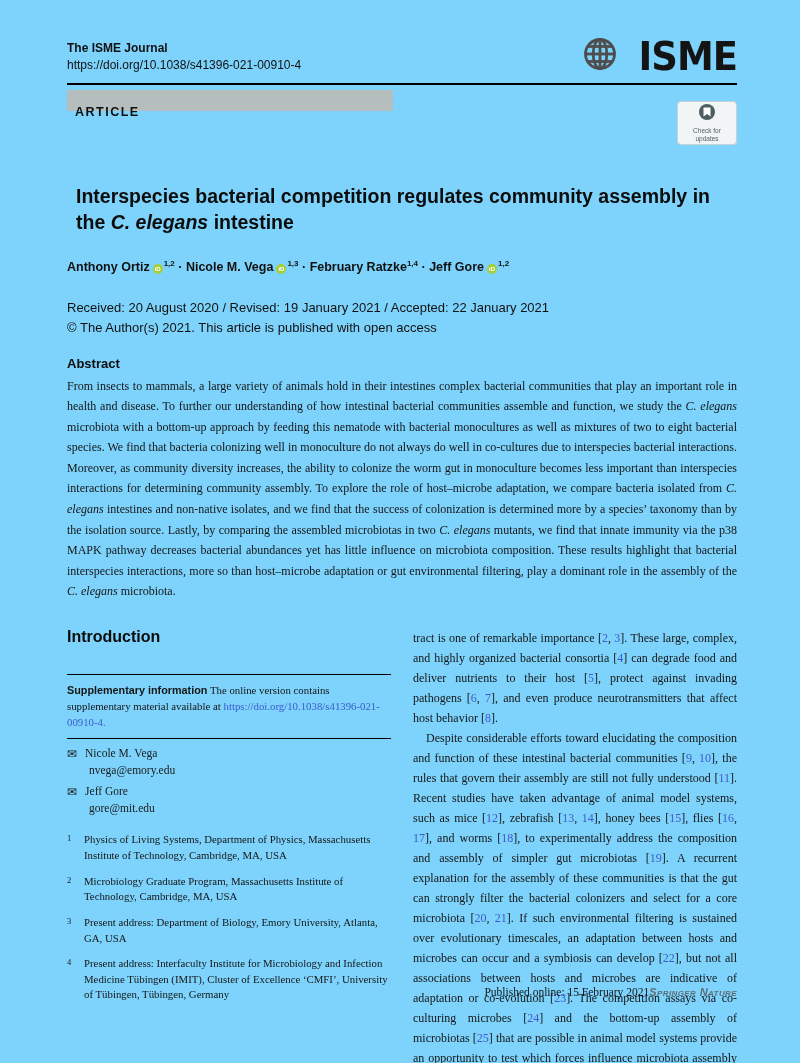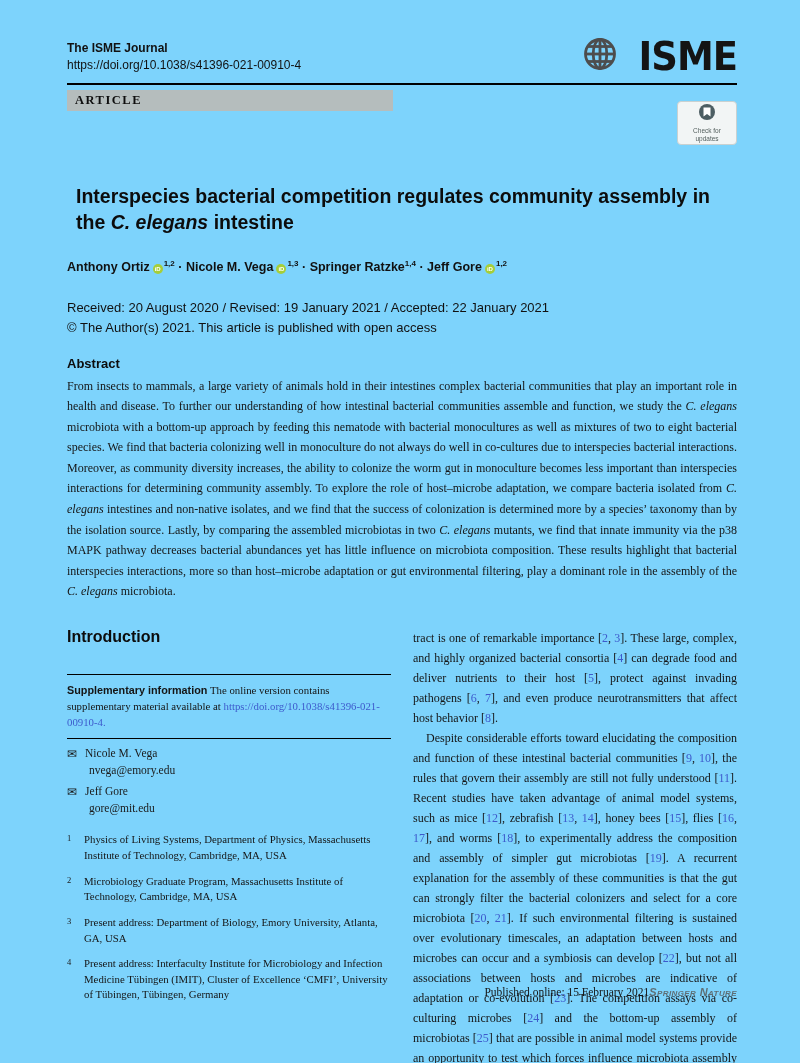--- a/index.html
+++ b/index.html
@@ -24,23 +24,23 @@
     font-family:"DejaVu Sans", sans-serif;
     font-weight:bold; font-size:37px; line-height:1;
     letter-spacing:-1px; color:#141414; transform:scaleY(1.04);
   }
   .top-rule { border-top:2.5px solid #000; margin-top:7px; }
   .banner-row { position:relative; height:64px; }
   .article-banner {
     position:absolute; left:0; top:5px;
     width:326px; height:21px;
     background:#b5bdbd;
-    font-family:Liberation Serif, serif;
+    font-family:Liberation Sans, sans-serif;
     font-weight:700; font-size:12.5px; letter-spacing:1.5px;
-    color:#0e0e0e; padding:3px 0 0 8px;
+    color:#0e0e0e; padding:15px 0 0 8px;
   }
   .check-badge {
     position:absolute; right:0; top:16px;
     width:60px; height:44px;
     background:#f2f5f5; border:1px solid #c9d1d1; border-radius:4px;
     display:flex; flex-direction:column; align-items:center; justify-content:center;
     cursor:pointer;
   }
   .check-badge-text {
     font-family:"Liberation Sans", sans-serif;
@@ -159,21 +159,21 @@
       </span>
       <span class="check-badge-text">
         <span>Check for</span><br>
         <span>updates</span>
       </span>
     </div>
   </div>
 
   <h1 class="title"><span>Interspecies bacterial competition regulates community assembly in the </span><span class="i">C. elegans</span><span> intestine</span></h1>
 
-  <div class="authors"><span>Anthony Ortiz</span><span class="orcid">iD</span><span class="sup">1,2</span><span> · </span><span>Nicole M. Vega</span><span class="orcid">iD</span><span class="sup">1,3</span><span> · </span><span>Springer Ratzke</span><span class="sup">1,4</span><span> · </span><span>Jeff Gore</span><span class="orcid">iD</span><span class="sup">1,2</span></div>
+  <div class="authors"><span>Anthony Ortiz</span><span class="orcid">iD</span><span class="sup">1,2</span><span> · </span><span>Nicole M. Vega</span><span class="orcid">iD</span><span class="sup">1,3</span><span> · </span><span>February Ratzke</span><span class="sup">1,4</span><span> · </span><span>Jeff Gore</span><span class="orcid">iD</span><span class="sup">1,2</span></div>
 
   <div class="dates">
     <div>Received: 20 August 2020 / Revised: 19 January 2021 / Accepted: 22 January 2021</div>
     <div>© The Author(s) 2021. This article is published with open access</div>
   </div>
 
   <div class="abstract">
     <div class="abstract-heading">Abstract</div>
     <p class="abstract-body"><span>From insects to mammals, a large variety of animals hold in their intestines complex bacterial communities that play an important role in health and disease. To further our understanding of how intestinal bacterial communities assemble and function, we study the </span><span class="i">C. elegans</span><span> microbiota with a bottom-up approach by feeding this nematode with bacterial monocultures as well as mixtures of two to eight bacterial species. We find that bacteria colonizing well in monoculture do not always do well in co-cultures due to interspecies bacterial interactions. Moreover, as community diversity increases, the ability to colonize the worm gut in monoculture becomes less important than interspecies interactions for determining community assembly. To explore the role of host–microbe adaptation, we compare bacteria isolated from </span><span class="i">C. elegans</span><span> intestines and non-native isolates, and we find that the success of colonization is determined more by a species’ taxonomy than by the isolation source. Lastly, by comparing the assembled microbiotas in two </span><span class="i">C. elegans</span><span> mutants, we find that innate immunity via the p38 MAPK pathway decreases bacterial abundances yet has little influence on microbiota composition. These results highlight that bacterial interspecies interactions, more so than host–microbe adaptation or gut environmental filtering, play a dominant role in the assembly of the </span><span class="i">C. elegans</span><span> microbiota.</span></p>
   </div>

